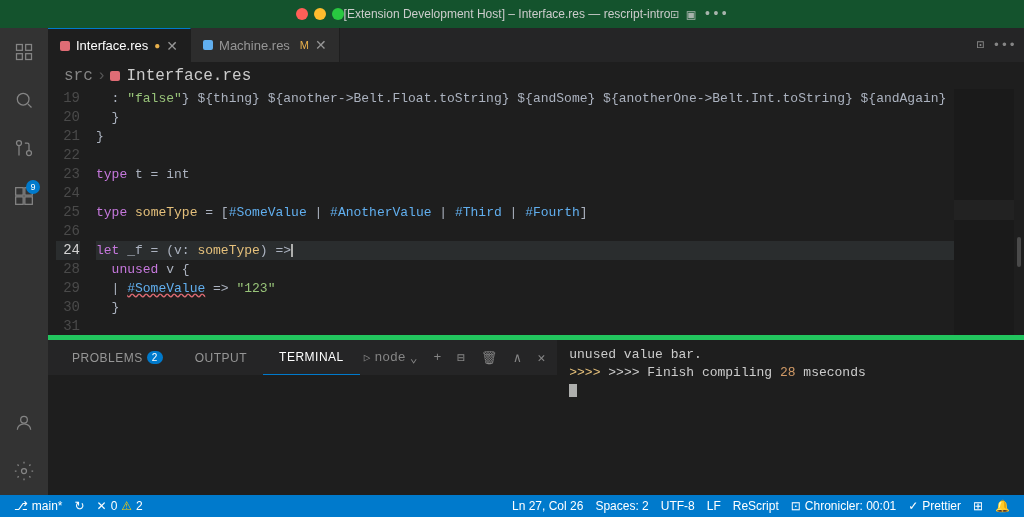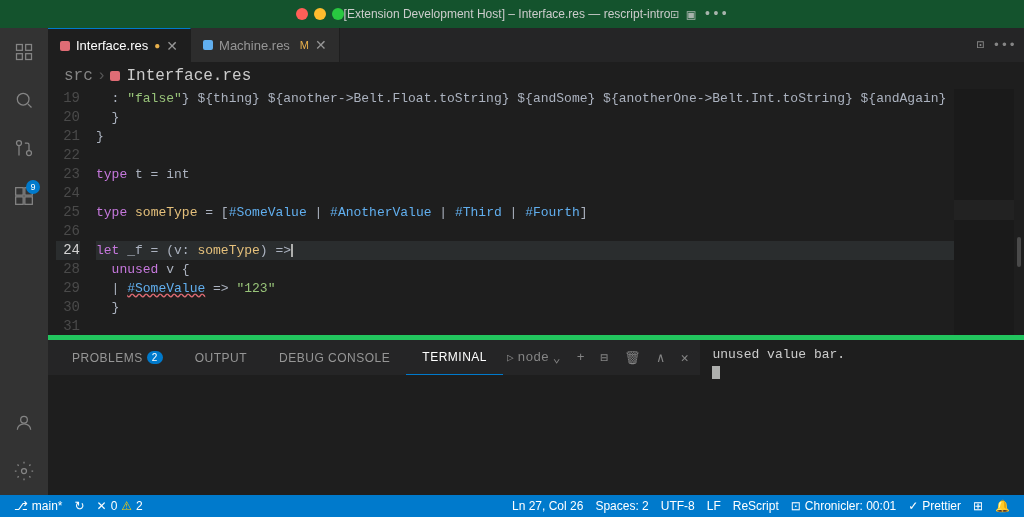--- a/index.html
+++ b/index.html
@@ -520,23 +520,20 @@
 
     <div class="bottom-panel">
       <div class="panel-tabs">
         <div class="panel-tab">
           <span>PROBLEMS</span>
           <span class="panel-tab-badge">2</span>
         </div>
         <div class="panel-tab">
           <span>OUTPUT</span>
         </div>
-        <div class="panel-tab">
-          <span>DEBUG CONSOLE</span>
-        </div>
         <div class="panel-tab active">
           <span>TERMINAL</span>
         </div>
         <div class="panel-actions">
           <div class="panel-action">
             <span style="font-size:11px;">▷</span>
             <span>node</span>
             <span>⌄</span>
           </div>
           <div class="panel-action">+</div>
@@ -544,20 +541,26 @@
           <div class="panel-action">🗑</div>
           <div class="panel-action">∧</div>
           <div class="panel-action">✕</div>
         </div>
       </div>
       <div class="terminal-content">
         <div>
           <span class="terminal-text">unused value bar.</span>
         </div>
         <div>
+          <span class="terminal-prompt">&gt;&gt;&gt;&gt; </span>
+          <span class="terminal-text">&gt;&gt;&gt;&gt; Finish compiling </span>
+          <span class="terminal-num">28</span>
+          <span class="terminal-text"> mseconds</span>
+        </div>
+        <div>
           <span class="terminal-cursor"></span>
         </div>
       </div>
     </div>
 
   </div>
 </div>
 
 <div class="status-bar">
   <div class="status-item">

